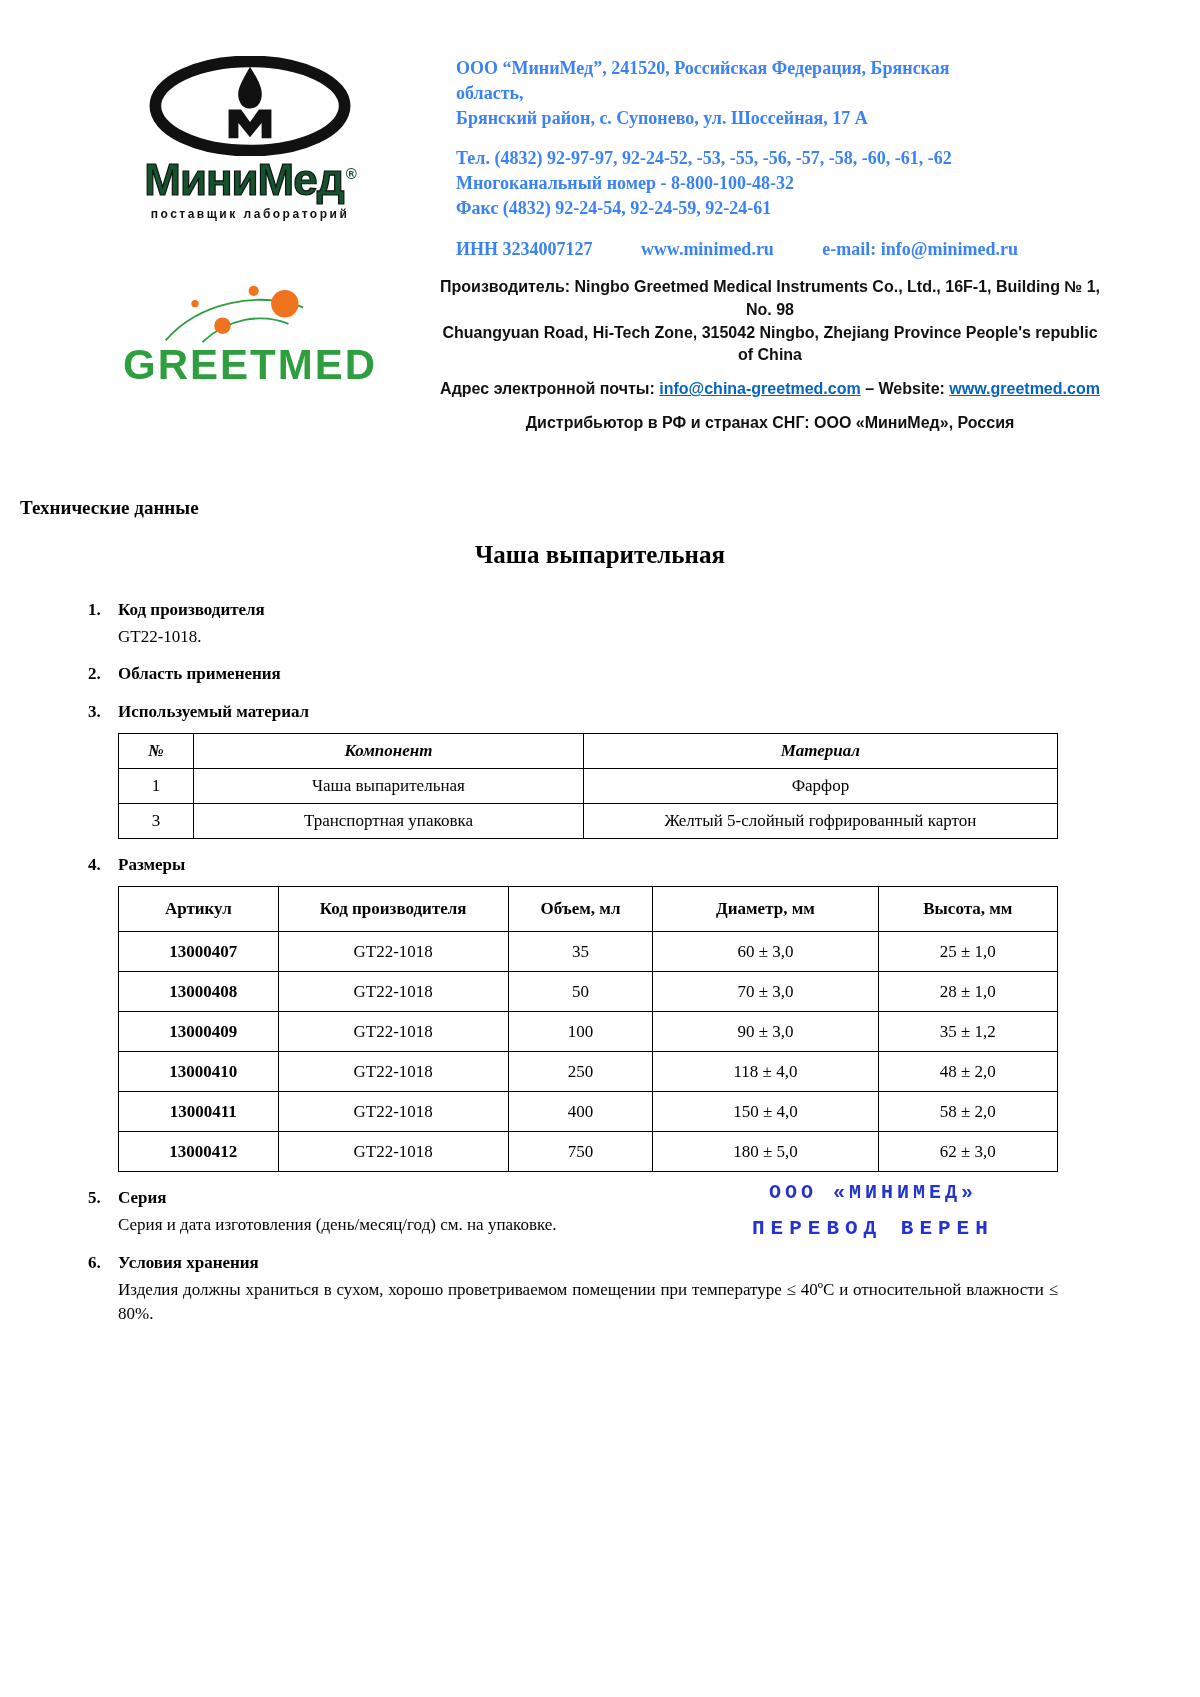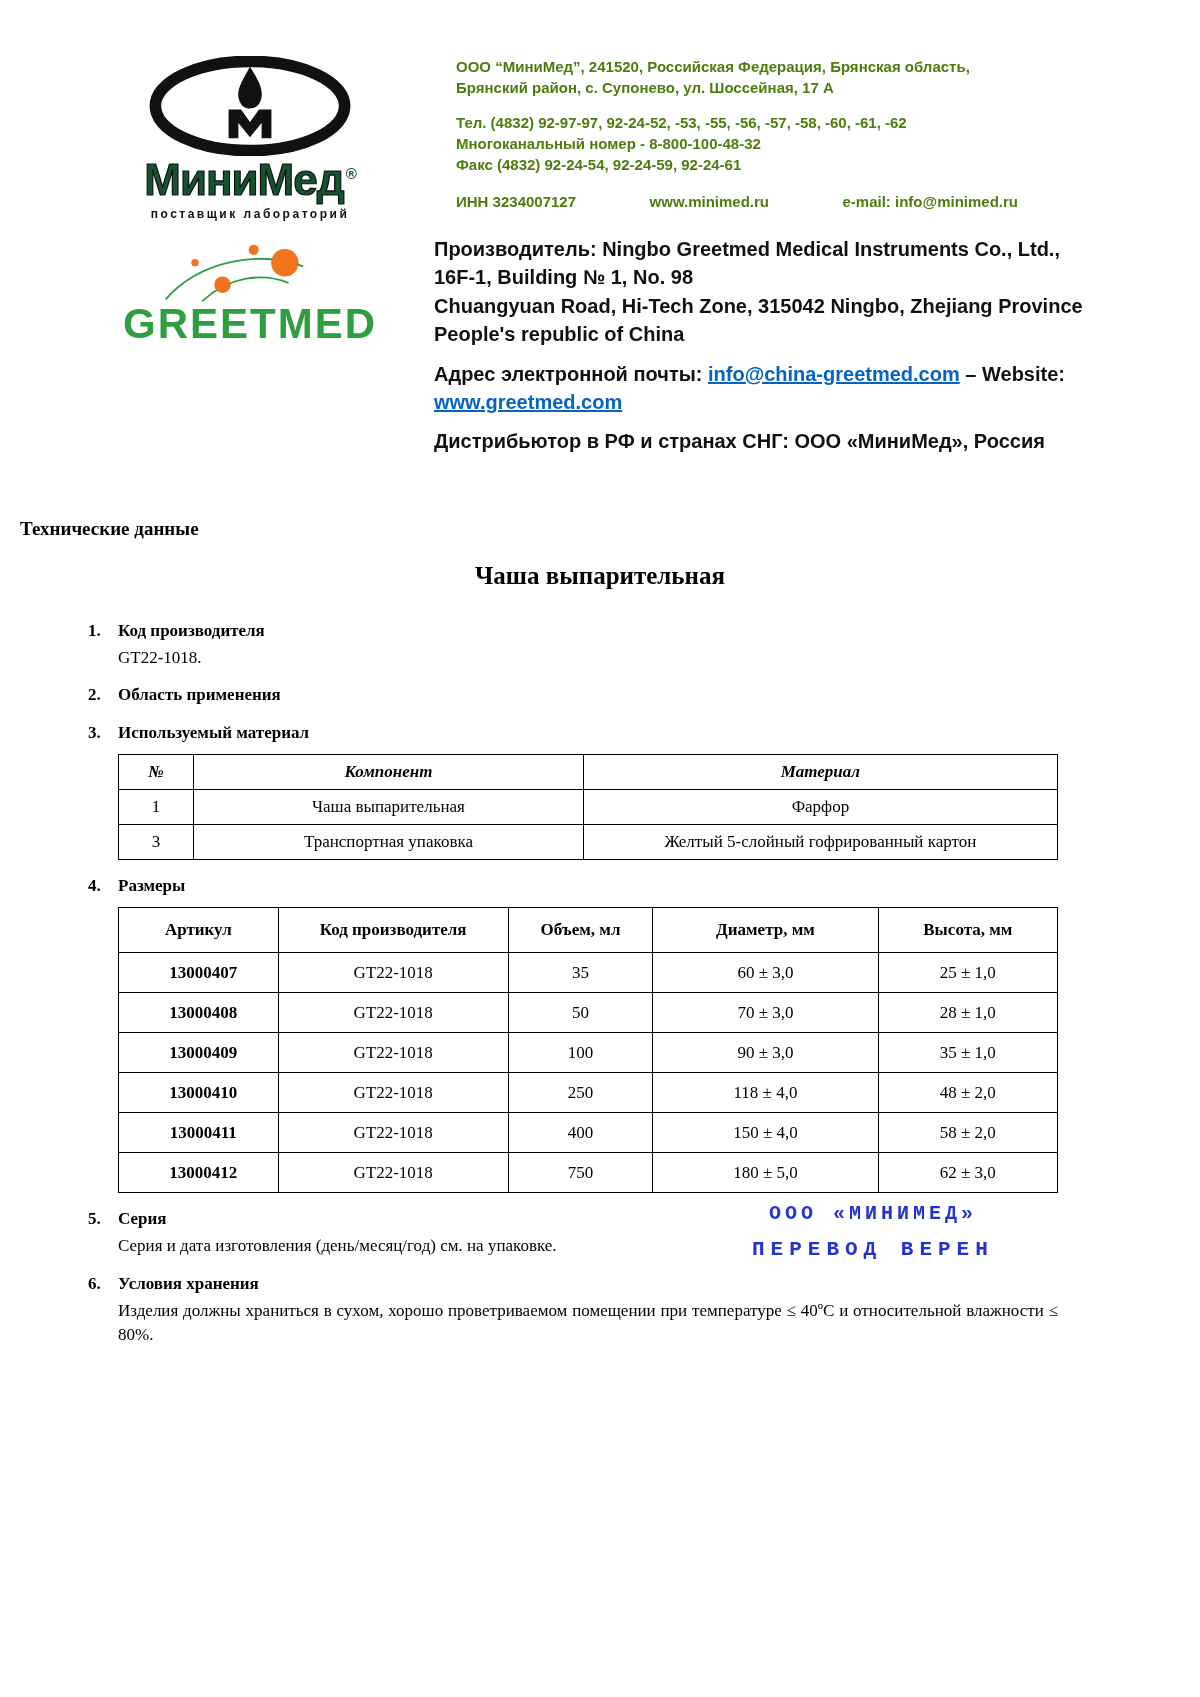--- a/index.html
+++ b/index.html
@@ -24,39 +24,39 @@
     -webkit-text-stroke:1.2px #111;
   }
   .mm-name .reg { font-size:15px; vertical-align:super; -webkit-text-stroke:0; margin-left:2px; }
   .mm-tagline {
     font-family:"Liberation Sans", sans-serif;
     font-weight:bold; font-size:12px; letter-spacing:2.5px;
     color:#111; margin-top:5px;
   }
   .mm-info {
     margin-left: 56px; width: 562px;
-    font-family:Liberation Sans, sans-serif;
-    font-weight:bold; font-size:15px; line-height:1.4; color:#4d7c0f;
+    font-family:Liberation Serif, serif;
+    font-weight:bold; font-size:18px; line-height:1.4; color:#3b82f6;
   }
   .mm-phones { margin-top: 14px; }
   .mm-innrow { margin-top: 16px; display:flex; justify-content:space-between; align-items:baseline; }
 
   
   .gm-row { display:flex; margin: 14px 0 0 100px; align-items:flex-start; }
   .gm-logo { width: 300px; text-align:center; padding-top:2px; }
   .gm-logo svg { display:block; margin:0 auto; }
   .gm-name {
     font-family:"Liberation Sans", sans-serif;
     font-weight:bold; font-size:42px; letter-spacing:2px; line-height:1;
     color: var(--greetmed-green, #2e9e3f);
   }
   .gm-info {
-    margin-left: 34px; width: 672px; text-align:left;
+    margin-left: 34px; width: 672px; text-align:center;
     font-family:"Liberation Sans", sans-serif;
-    font-weight:bold; font-size:20px; line-height:1.42; color:#111;
+    font-weight:bold; font-size:16px; line-height:1.42; color:#111;
   }
   .gm-mail { margin-top: 11px; }
   .gm-distrib { margin-top: 11px; }
   a.doc-link, .doc-link {
     color: var(--link-blue, #0563c1);
     text-decoration: underline; cursor:pointer;
   }
 
   
   .doc-title { text-align:left; font-weight:bold; font-size:19px; margin-top:62px;padding-left:20px; }
@@ -243,21 +243,21 @@
               <td>GT22-1018</td>
               <td>50</td>
               <td>70 ± 3,0</td>
               <td>28 ± 1,0</td>
             </tr>
             <tr>
               <td class="art">13000409</td>
               <td>GT22-1018</td>
               <td>100</td>
               <td>90 ± 3,0</td>
-              <td>35 ± 1,0</td>
+              <td>35 ± 1,2</td>
             </tr>
             <tr>
               <td class="art">13000410</td>
               <td>GT22-1018</td>
               <td>250</td>
               <td>118 ± 4,0</td>
               <td>48 ± 2,0</td>
             </tr>
             <tr>
               <td class="art">13000411</td>

